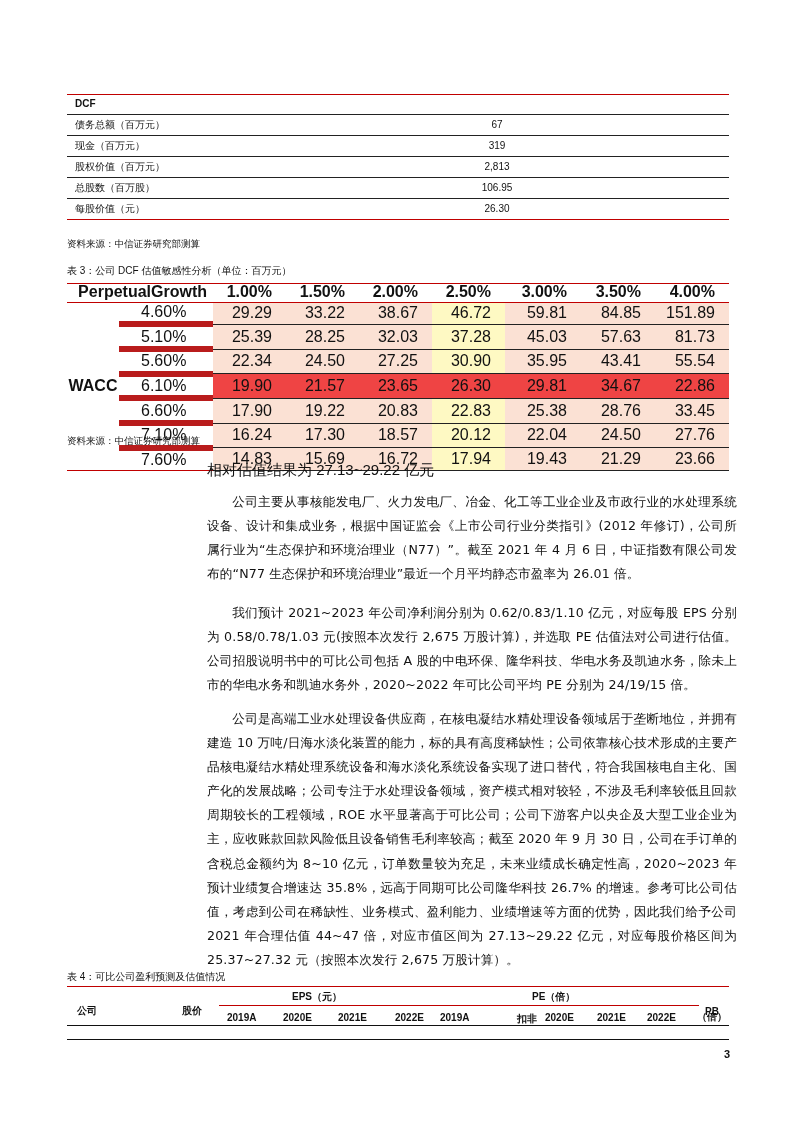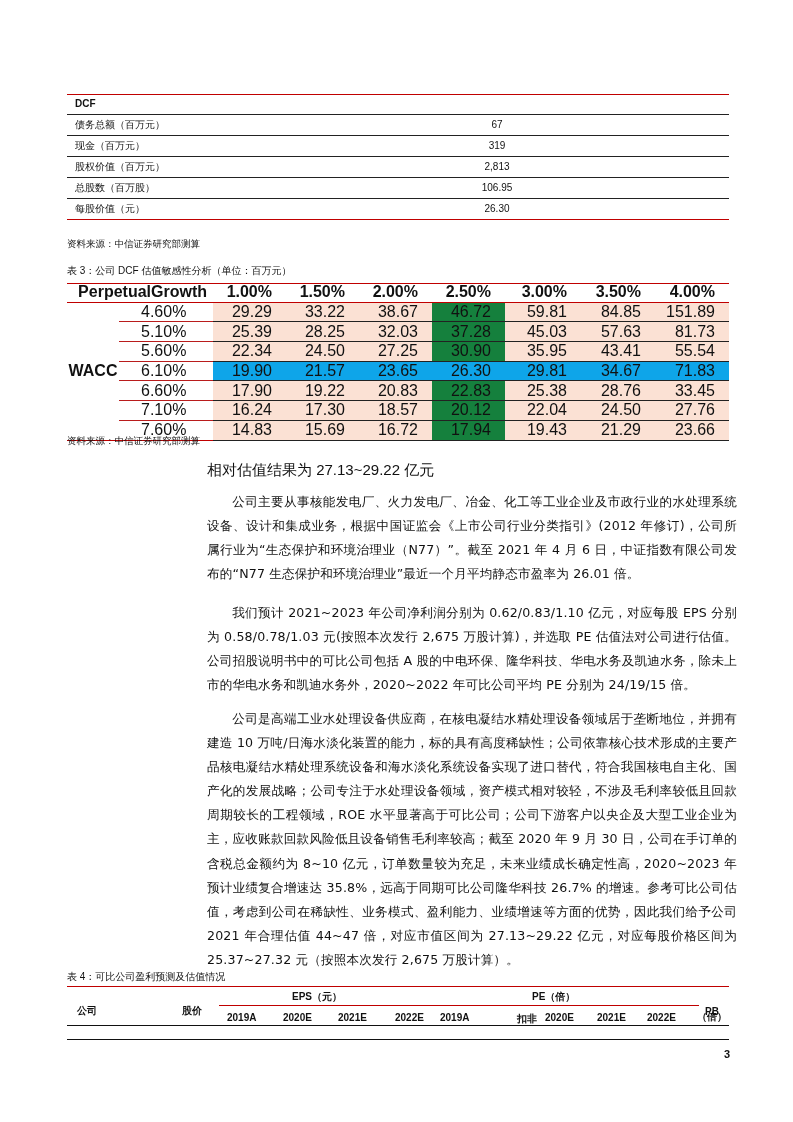--- a/index.html
+++ b/index.html
@@ -19,23 +19,23 @@
 
   .source { font-size: 9.5px; left: 67px; }
 
   
   #sens { left: 67px; top: 283px; width: 662px; font-size: 16px; }
   #sens table { border-collapse: collapse; width: 662px; table-layout: fixed; }
   #sens th, #sens td { height: 18.7px; padding: 0; line-height: 18px; }
   #sens thead th { font-weight: bold; border-bottom: 1.3px solid #c00000; text-align: center; }
   #sens thead th.num { text-align: right; padding-right: 14px; }
   #sens td.num { text-align: right; padding-right: 14px; background: #fbe1d4; }
-  #sens td.num.hl { background: #15803d; }
-  #sens tr.hlrow td.num { background: #0ea5e9; }
-  #sens td.w { text-align: left; padding-left: 22px; border-bottom: 1px solid #b91c1c; }
+  #sens td.num.hl { background: #fef9c3; }
+  #sens tr.hlrow td.num { background: #ef4444; }
+  #sens td.w { text-align: left; padding-left: 22px; border-bottom: 6px solid #b91c1c; }
   #sens tr.last td { border-bottom: 1.3px solid #c00000; }
   #sens tr td.num { border-bottom: 1px solid #222; }
   #sens td.wacc { font-weight: bold; text-align: center; border-bottom: 1.3px solid #c00000; }
 
   
   .h2 { left: 207px; top: 461px; font-size: 15px; font-weight: normal; }
   .para { position: absolute; left: 207px; width: 530px; font-size: 12.6px; line-height: 24.1px;
           text-align: justify; text-indent: 2em; font-family: "DejaVu Sans", "Liberation Sans", sans-serif; letter-spacing: 0.15px; }
 
   
@@ -134,21 +134,21 @@
         <td class="num">55.54</td>
       </tr>
       <tr class="hlrow">
         <td class="w">6.10%</td>
         <td class="num">19.90</td>
         <td class="num">21.57</td>
         <td class="num">23.65</td>
         <td class="num hl">26.30</td>
         <td class="num">29.81</td>
         <td class="num">34.67</td>
-        <td class="num">71.83</td>
+        <td class="num">22.86</td>
       </tr>
       <tr>
         <td class="w">6.60%</td>
         <td class="num">17.90</td>
         <td class="num">19.22</td>
         <td class="num">20.83</td>
         <td class="num hl">22.83</td>
         <td class="num">25.38</td>
         <td class="num">28.76</td>
         <td class="num">33.45</td>

